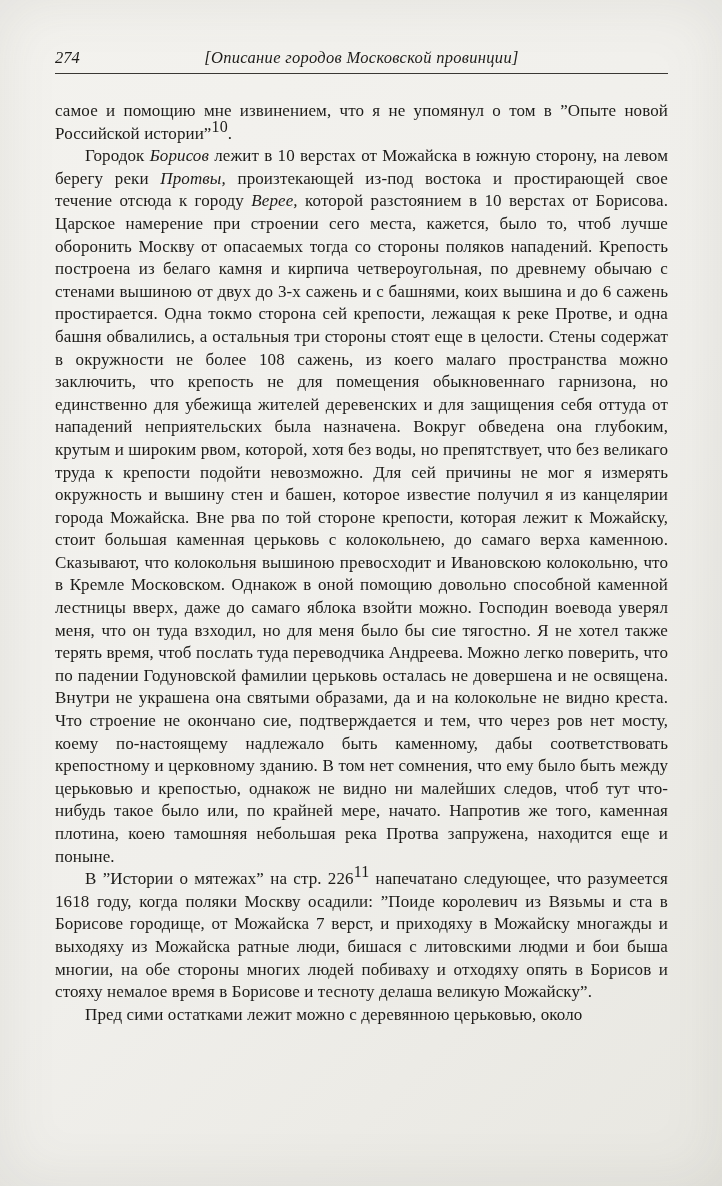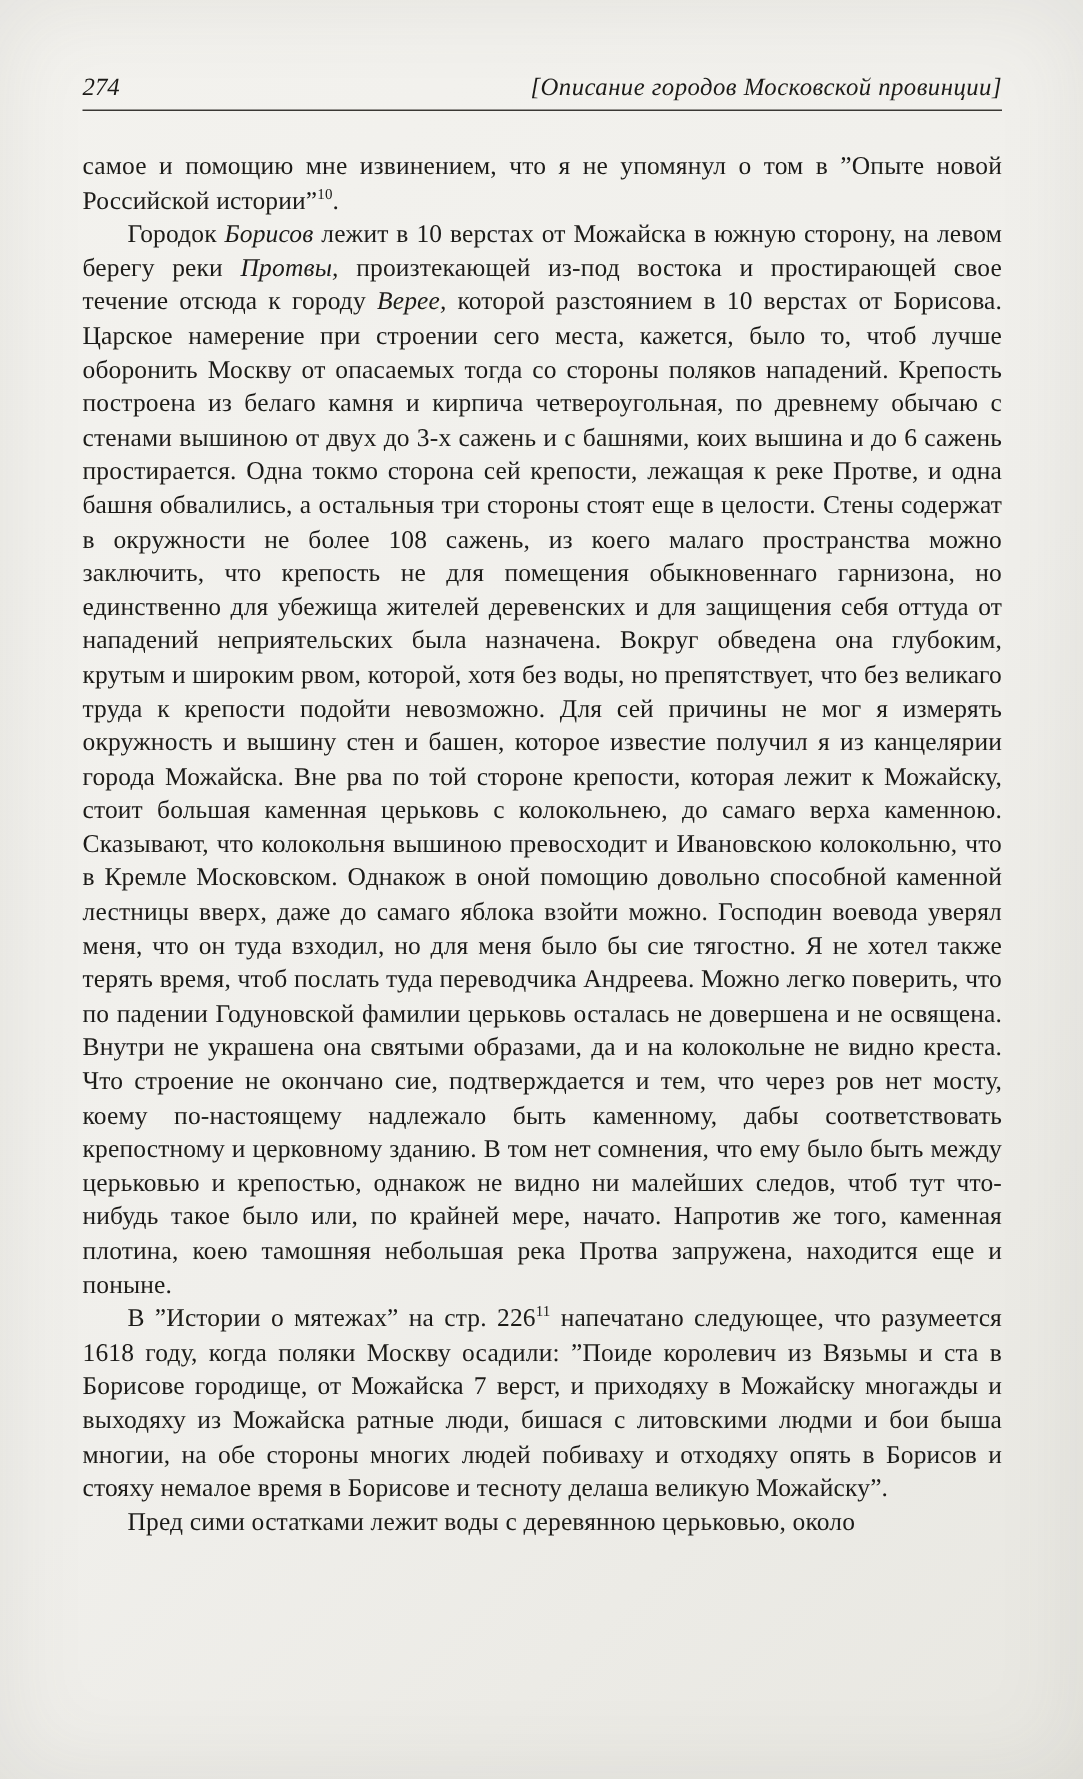--- a/index.html
+++ b/index.html
@@ -26,21 +26,21 @@
     font-size: 16.5px;
     line-height: 24px;
   }
   .page-number {
     position: absolute;
     left: 0;
     top: 0;
   }
   .running-title {
     display: block;
-    text-align: right;
+    text-align: center;
     letter-spacing: 0.3px;
   }
   .header-rule {
     border: none;
     border-top: 1.6px solid #3a3834;
     margin: 3px 0 0 0;
   }
   .body-text {
     margin-top: 26px;
     font-size: 17px;
@@ -49,35 +49,35 @@
     letter-spacing: 0.1px;
   }
   .body-text p {
     margin: 0;
     padding: 0;
   }
   .body-text p.indent {
     text-indent: 30px;
   }
   .body-text sup {
-    font-size: 10px;
+    font-size: 16px;
     line-height: 0;
     vertical-align: super;
   }
   .body-text i {
   }
 </style>
 </head>
 <body>
 
 <div class="page">
   <header class="page-header">
     <span class="page-number">274</span>
     <span class="running-title">[Описание городов Московской провинции]</span>
   </header>
   <hr class="header-rule">
   <main class="body-text" id="paragraphs">
       <p class=""><span>самое и помощию мне извинением, что я не упомянул о том в ”Опыте новой Российской истории”</span><sup>10</sup><span>.</span></p>
       <p class="indent"><span>Городок </span><i>Борисов</i><span> лежит в 10 верстах от Можайска в южную сторону, на левом берегу реки </span><i>Протвы,</i><span> произтекающей из-под востока и простирающей свое течение отсюда к городу </span><i>Верее,</i><span> которой разстоянием в 10 верстах от Борисова. Царское намерение при строении сего места, кажется, было то, чтоб лучше оборонить Москву от опасаемых тогда со стороны поляков нападений. Крепость построена из белаго камня и кирпича четвероугольная, по древнему обычаю с стенами вышиною от двух до 3-х сажень и с башнями, коих вышина и до 6 сажень простирается. Одна токмо сторона сей крепости, лежащая к реке Протве, и одна башня обвалились, а остальныя три стороны стоят еще в целости. Стены содержат в окружности не более 108 сажень, из коего малаго пространства можно заключить, что крепость не для помещения обыкновеннаго гарнизона, но единственно для убежища жителей деревенских и для защищения себя оттуда от нападений неприятельских была назначена. Вокруг обведена она глубоким, крутым и широким рвом, которой, хотя без воды, но препятствует, что без великаго труда к крепости подойти невозможно. Для сей причины не мог я измерять окружность и вышину стен и башен, которое известие получил я из канцелярии города Можайска. Вне рва по той стороне крепости, которая лежит к Можайску, стоит большая каменная церьковь с колокольнею, до самаго верха каменною. Сказывают, что колокольня вышиною превосходит и Ивановскою колокольню, что в Кремле Московском. Однакож в оной помощию довольно способной каменной лестницы вверх, даже до самаго яблока взойти можно. Господин воевода уверял меня, что он туда взходил, но для меня было бы сие тягостно. Я не хотел также терять время, чтоб послать туда переводчика Андреева. Можно легко поверить, что по падении Годуновской фамилии церьковь осталась не довершена и не освящена. Внутри не украшена она святыми образами, да и на колокольне не видно креста. Что строение не окончано сие, подтверждается и тем, что через ров нет мосту, коему по-настоящему надлежало быть каменному, дабы соответствовать крепостному и церковному зданию. В том нет сомнения, что ему было быть между церьковью и крепостью, однакож не видно ни малейших следов, чтоб тут что-нибудь такое было или, по крайней мере, начато. Напротив же того, каменная плотина, коею тамошняя небольшая река Протва запружена, находится еще и поныне.</span></p>
       <p class="indent"><span>В ”Истории о мятежах” на стр. 226</span><sup>11</sup><span> напечатано следующее, что разумеется 1618 году, когда поляки Москву осадили: ”Поиде королевич из Вязьмы и ста в Борисове городище, от Можайска 7 верст, и приходяху в Можайску многажды и выходяху из Можайска ратные люди, бишася с литовскими людми и бои быша многии, на обе стороны многих людей побиваху и отходяху опять в Борисов и стояху немалое время в Борисове и тесноту делаша великую Можайску”.</span></p>
-      <p class="indent"><span>Пред сими остатками лежит воды с деревянною церьковью, около</span></p>
+      <p class="indent"><span>Пред сими остатками лежит можно с деревянною церьковью, около</span></p>
     </main>
 </div>
 
 </body></html>

